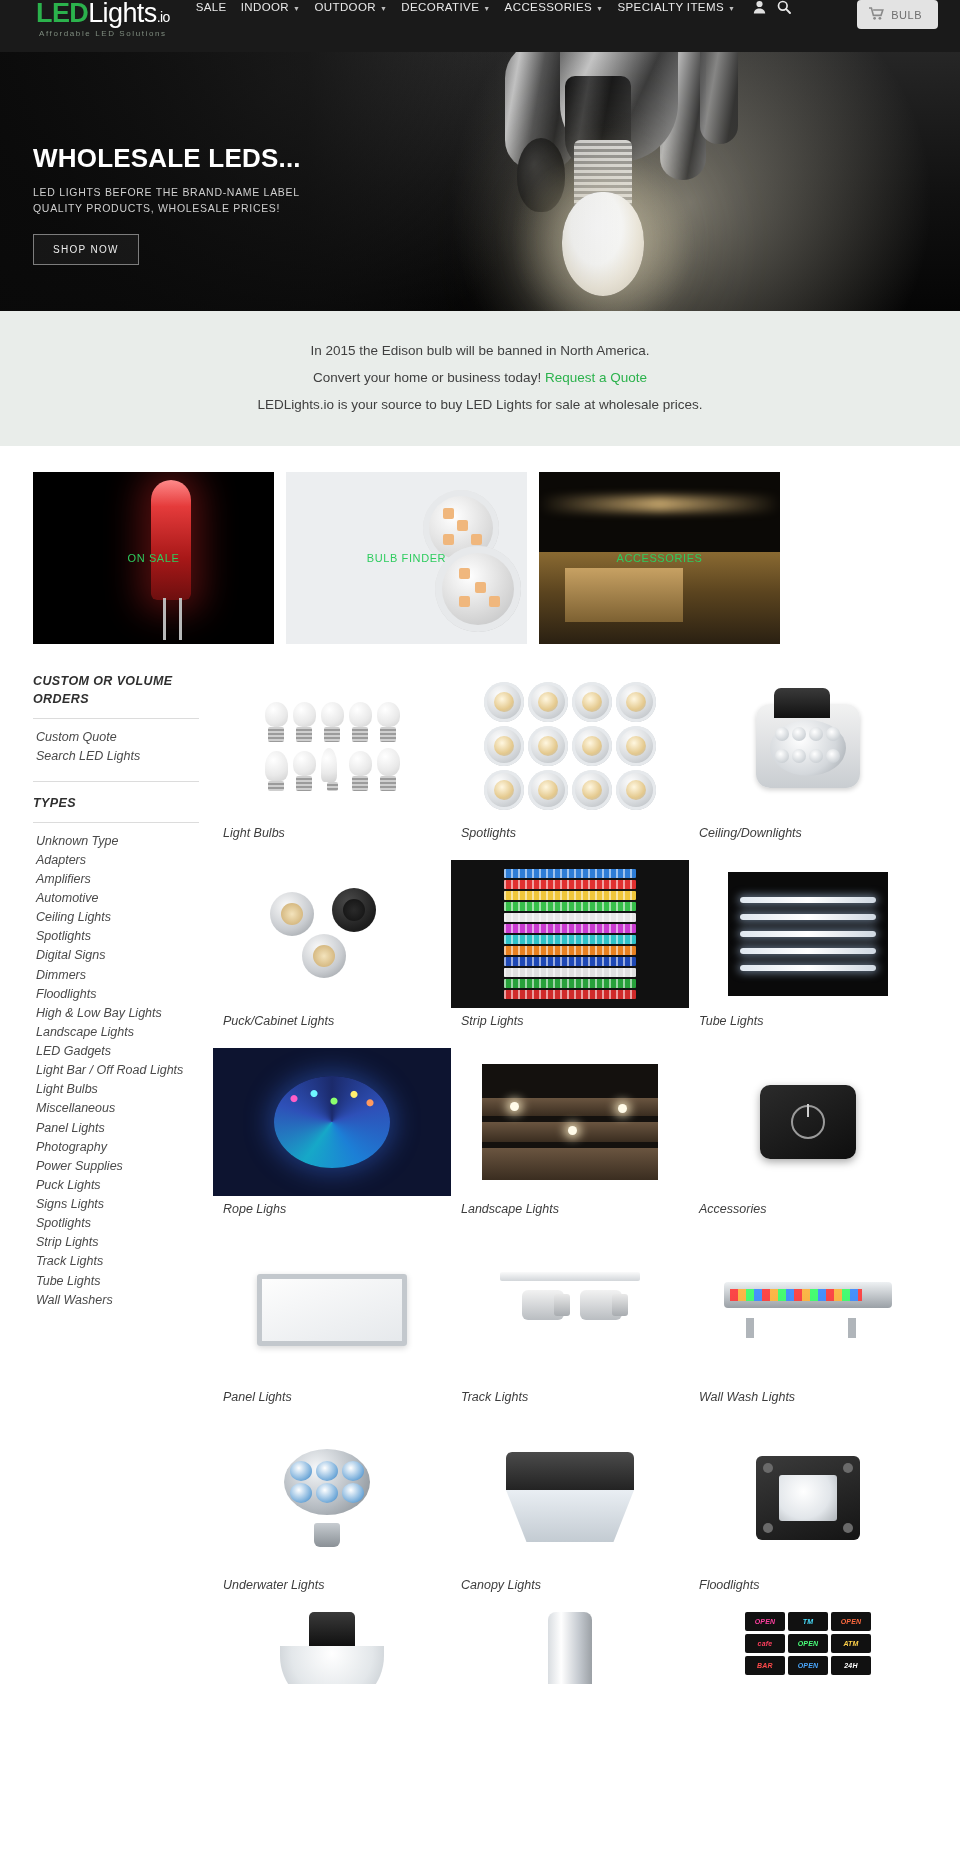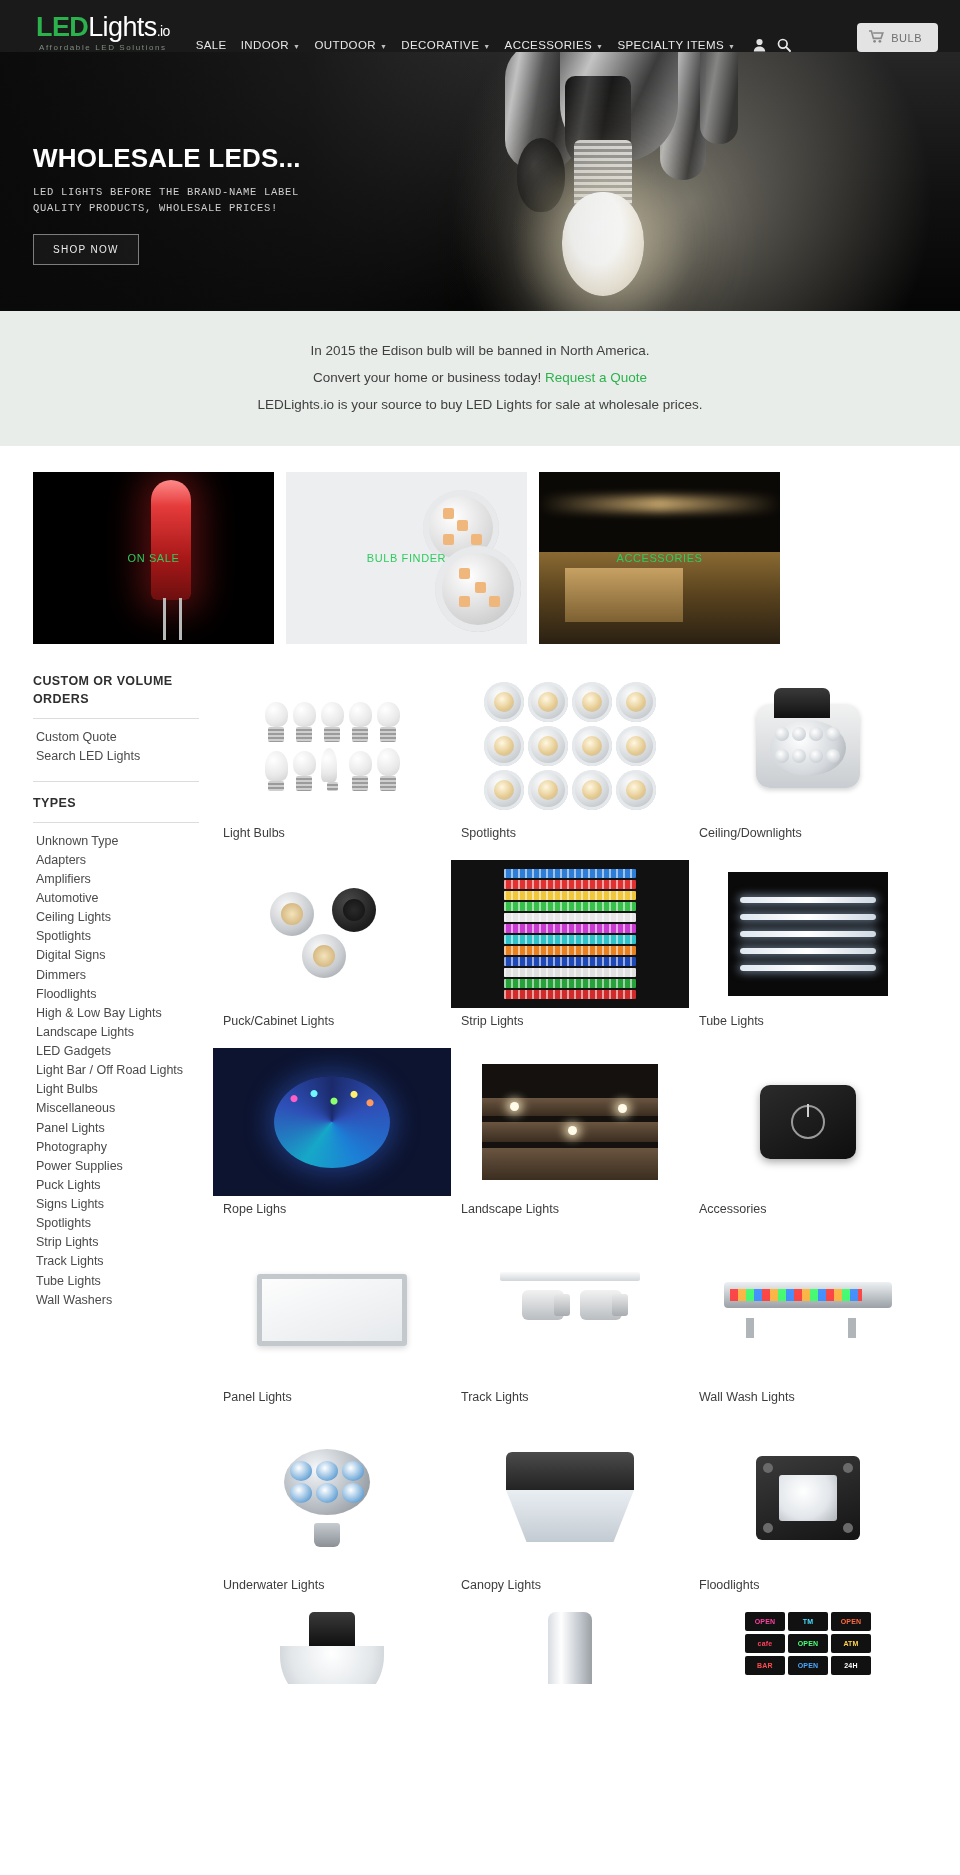--- a/index.html
+++ b/index.html
@@ -10,21 +10,21 @@
     color: #3d3d3d;
     -webkit-font-smoothing: antialiased;
   }
 
   
   .header {
     position: relative;
     height: 52px;
     background: #1a1a1a;
     display: flex;
-    align-items: flex-end;
+    align-items: flex-start;
     padding: 0 22px 0 36px;
     z-index: 5;
   }
   .logo-wrap { display: flex; flex-direction: column; margin-right: 26px; }
   .logo-main { font-size: 27px; font-weight: bold; letter-spacing: -0.6px; line-height: 1; white-space: nowrap; }
   .logo-led { color: #2bb24c; }
   .logo-lights { color: #ffffff; font-weight: normal; }
   .logo-io { color: #ffffff; font-size: 14px; font-weight: normal; }
   .logo-tag {
     color: #7f8c7f; font-size: 8px; letter-spacing: 1.6px;
@@ -107,21 +107,21 @@
   .hero-vignette {
     position: absolute; inset: 0;
     background: linear-gradient(90deg, rgba(10,10,10,0.94) 0%, rgba(12,12,12,0.74) 32%, rgba(0,0,0,0.12) 52%, rgba(0,0,0,0.0) 70%);
   }
   .hero-copy { position: absolute; left: 33px; top: 92px; }
   .hero-title {
     color: #ffffff; font-size: 26px; font-weight: bold; letter-spacing: 0.2px; line-height: 1.1;
   }
   .hero-sub {
     color: #cfcfcf; font-size: 10.5px; letter-spacing: 0.7px;
-    margin-top: 11px; line-height: 1.55; font-family: Liberation Mono, monospace;
+    margin-top: 11px; line-height: 1.55;
   }
   .shop-btn {
     display: inline-block; margin-top: 18px;
     border: 1px solid #7d7d7d; color: #ededed;
     font-size: 10px; letter-spacing: 1.3px;
     padding: 9px 19px; background: rgba(255,255,255,0.05); cursor: pointer;
   }
 
   
   .infobar { background: #e9edea; padding: 26px 0 28px; text-align: center; }
@@ -174,21 +174,21 @@
     position: absolute; left: 26px; bottom: 22px; width: 118px; height: 54px;
     background: linear-gradient(180deg,#c7a163,#7d6132);
   }
   .p3-strip {
     position: absolute; left: 0; top: 24px; width: 100%; height: 16px;
     background: linear-gradient(90deg, rgba(255,210,130,0.0), rgba(255,214,140,0.75), rgba(255,205,120,0.0));
     filter: blur(4px);
   }
 
   
-  .content { display: flex; padding: 28px 33px 0; gap: 0; align-items: flex-start; }
+  .content { display: flex; padding: 28px 33px 0; gap: 0; align-items: flex-start; font-style: italic; }
 
   
   .sidebar { width: 180px; flex: 0 0 180px; padding-right: 14px; }
   .side-head {
     font-size: 12.5px; font-weight: bold; color: #2f2f2f; letter-spacing: 0.4px;
     line-height: 1.45; padding-bottom: 10px; border-bottom: 1px solid #dcdcdc;
   }
   .side-list { padding: 9px 0 14px; }
   .side-link {
     display: block; font-size: 12.5px; color: #4a4a4a; line-height: 1.53;

